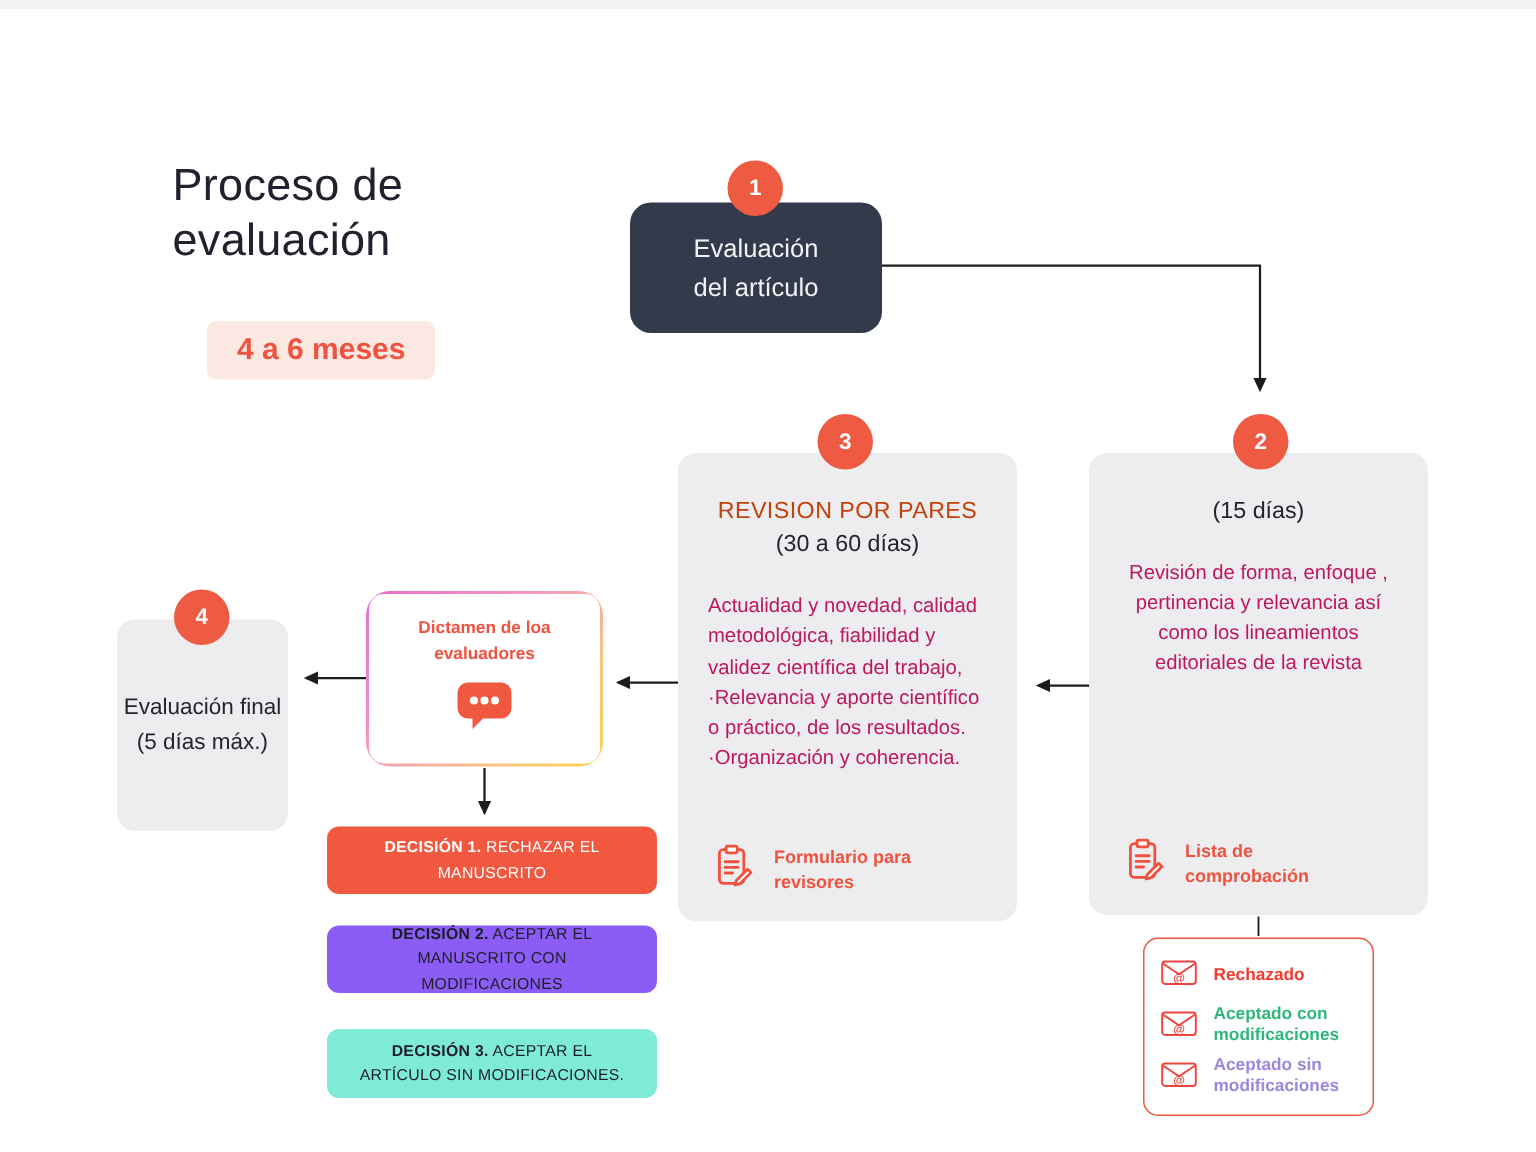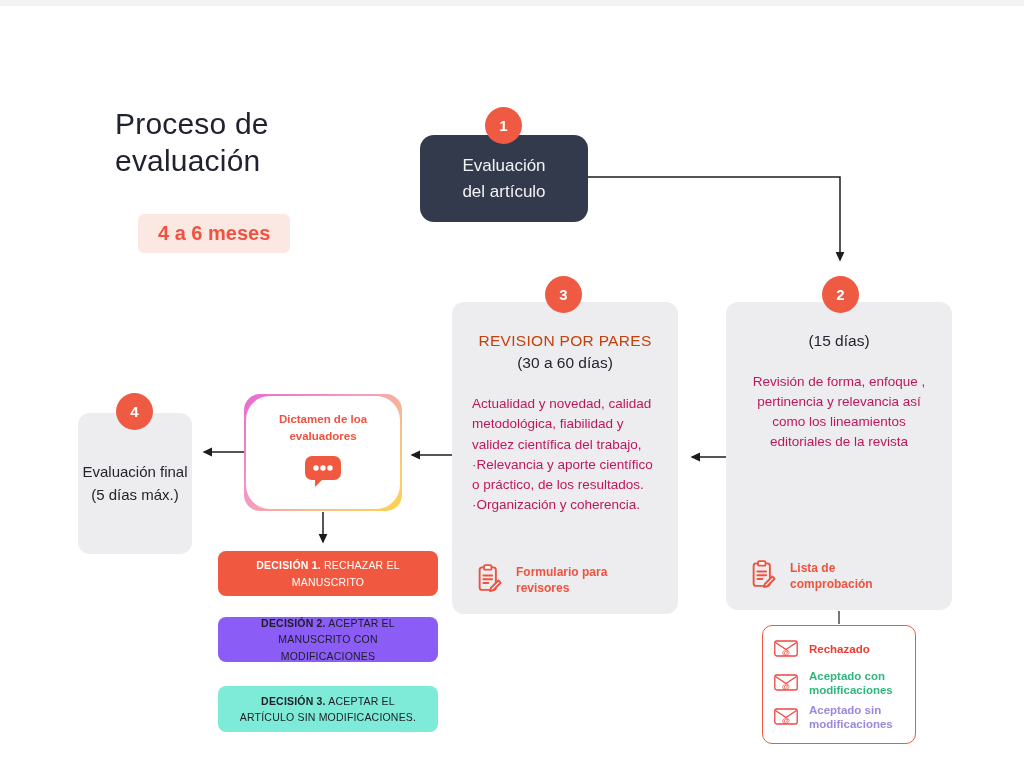--- a/index.html
+++ b/index.html
@@ -27,21 +27,21 @@
   .step3-box { left:452px; top:296px; width:226px; height:312px; padding-top:28px; }
   .box-title { font-size:15.5px; color:#c2410c; letter-spacing:0.3px; line-height:1.45; }
   .box-subtitle { font-size:15.5px; color:#23242e; line-height:1.4; }
   .box-body { margin:20px 18px 0; font-size:13.5px; color:#be185d; line-height:1.5; white-space:pre-line; }
   .box-body.left { text-align:left; margin-left:20px; }
   .attach-row { position:absolute; left:22px; bottom:16px; display:flex; align-items:center; gap:12px; text-align:left; }
   .attach-label { font-size:12px; font-weight:700; color:#f0523f; line-height:1.35; width:118px; }
 
   .dictamen-wrap { left:244px; top:388px; width:158px; height:117px; border-radius:16px; padding:2px;
     background:linear-gradient(135deg,#e96bd1 0%,#f39ac0 40%,#f8c57e 75%,#fcd24f 100%); }
-  .dictamen-inner { width:100%; height:100%; background:#ffffff; border-radius:24px;
+  .dictamen-inner { width:100%; height:100%; background:#ffffff; border-radius:10px;
     display:flex; flex-direction:column; align-items:center; justify-content:center; gap:9px; }
   .dictamen-title { font-size:11.5px; font-weight:700; color:#f0523f; text-align:center; line-height:1.45; padding:0 24px; }
 
   .step4-box { left:78px; top:407px; width:114px; height:141px; display:flex; align-items:center; justify-content:center;
     font-size:15px; color:#23242e; line-height:1.5; white-space:pre-line; padding:0 4px; }
 
   .decision { left:218px; width:220px; border-radius:8px; display:flex; align-items:center; justify-content:center;
     text-align:center; font-size:10.5px; line-height:1.55; padding:4px 16px; letter-spacing:0.2px; }
   .decision b { font-weight:700; }
   .decision-1 { top:545px; height:45px; background:#f0583f; color:#ffffff; }

